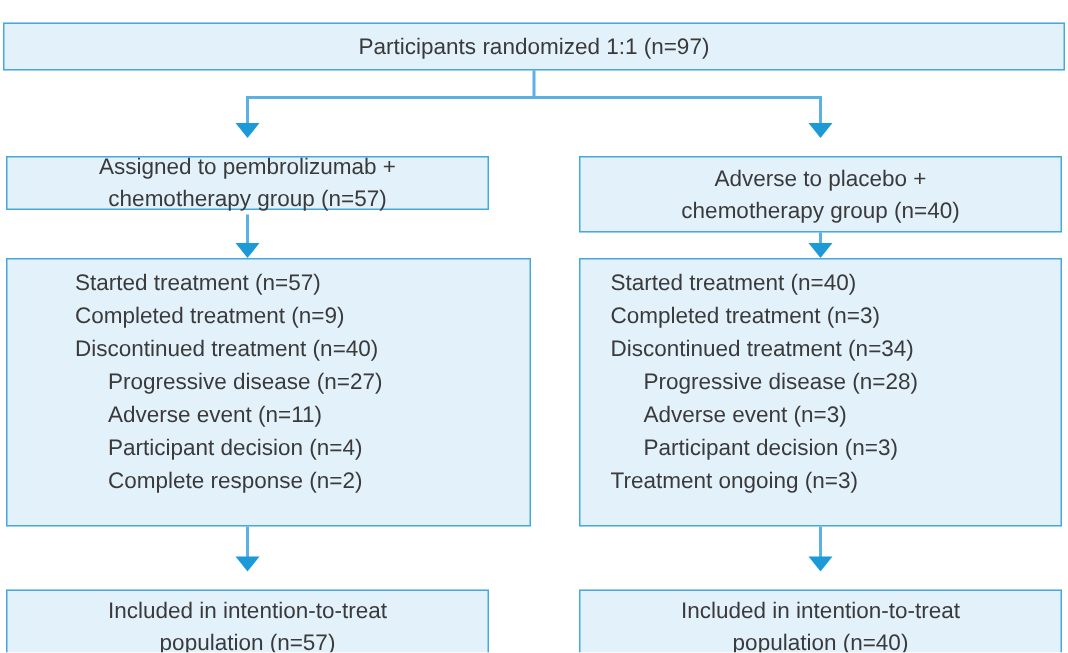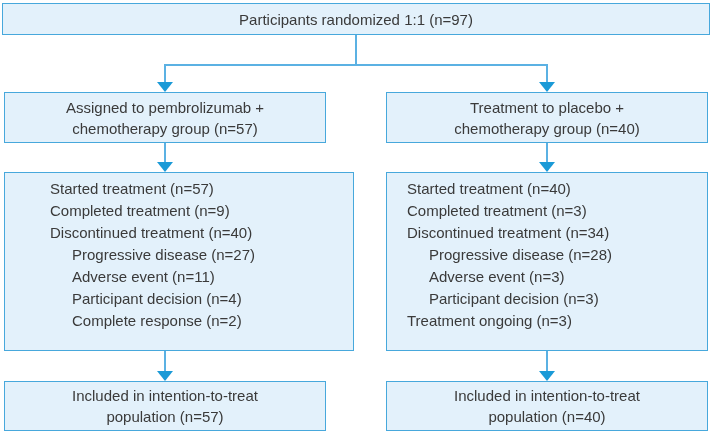--- a/index.html
+++ b/index.html
@@ -35,26 +35,27 @@
     background: var(--box-fill);
     border: 1.5px solid var(--box-border);
   }
   .center {
     display: flex;
     flex-direction: column;
     justify-content: center;
     align-items: center;
     text-align: center;
     line-height: 21px;
+    margin-top: 12px;
   }
   .list { padding: 5px 6px 0 45px; }
   .item { line-height: 22px; white-space: nowrap; }
   .item.indent { padding-left: 22px; }
   #box-top        { left: 2px;   top: 3px;   width: 708px; height: 32px; }
-  #box-assigned-left  { left: 4px;   top: 92px;  width: 322px; height: 51px; }
+  #box-assigned-left  { left: 4px;   top: 92px;  width: 322px; height: 36px; }
   #box-assigned-right { left: 386px; top: 92px;  width: 322px; height: 51px; }
   #box-treat-left     { left: 4px;   top: 172px; width: 350px; height: 179px; }
   #box-treat-right    { left: 386px; top: 172px; width: 322px; height: 179px; padding-left: 20px; }
   #box-itt-left       { left: 4px;   top: 381px; width: 322px; height: 50px; }
   #box-itt-right      { left: 386px; top: 381px; width: 322px; height: 50px; }
 </style>
 </head>
 <body>
 
 <div class="canvas">
@@ -89,21 +90,21 @@
   </div>
 
   <div class="box center" id="box-assigned-left">
 
   <div class="line">Assigned to pembrolizumab +</div>
       <div class="line">chemotherapy group (n=57)</div>
     </div>
 
   <div class="box center" id="box-assigned-right">
 
-  <div class="line">Treatment to placebo +</div>
+  <div class="line">Adverse to placebo +</div>
       <div class="line">chemotherapy group (n=40)</div>
     </div>
 
   <div class="box list" id="box-treat-left">
 
   <div class="item">Started treatment (n=57)</div>
       <div class="item">Completed treatment (n=9)</div>
       <div class="item">Discontinued treatment (n=40)</div>
       <div class="item indent">Progressive disease (n=27)</div>
       <div class="item indent">Adverse event (n=11)</div>

